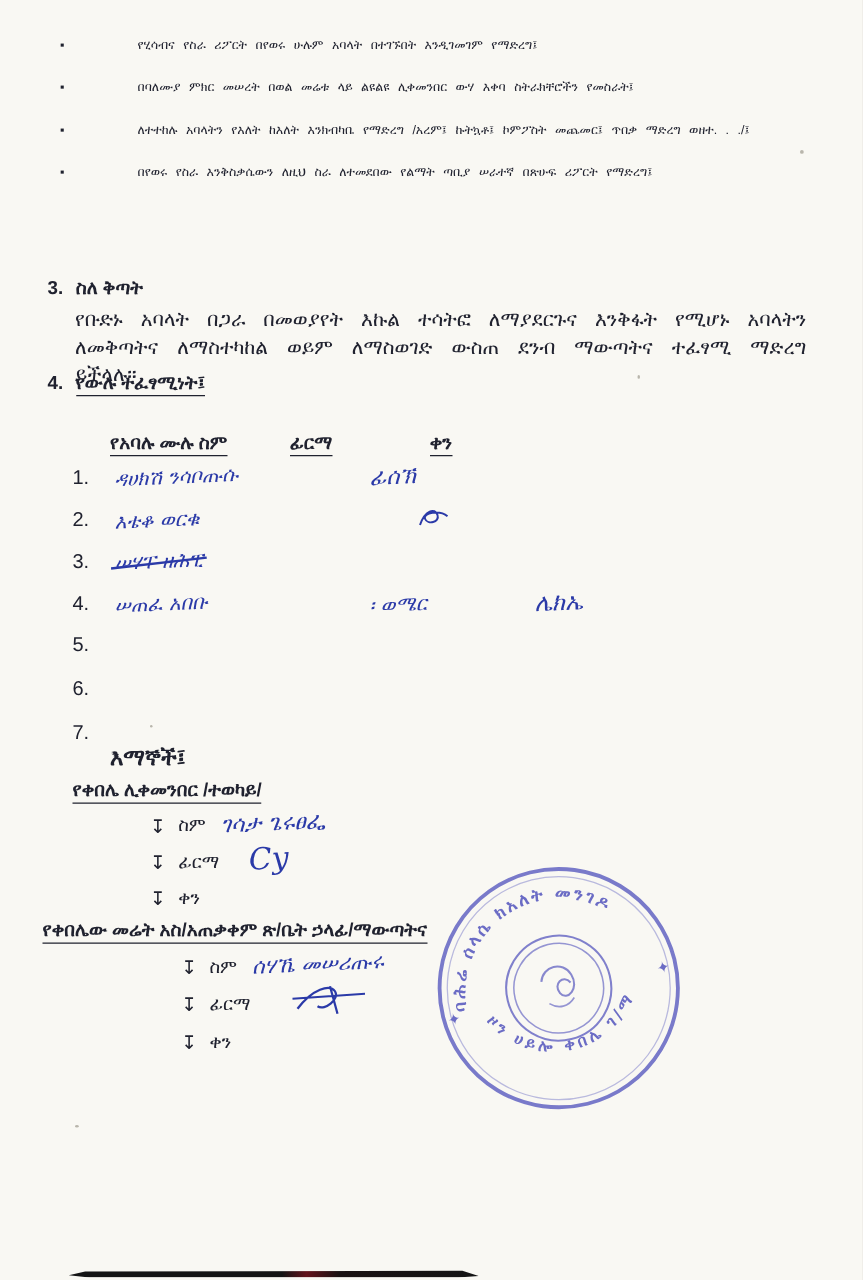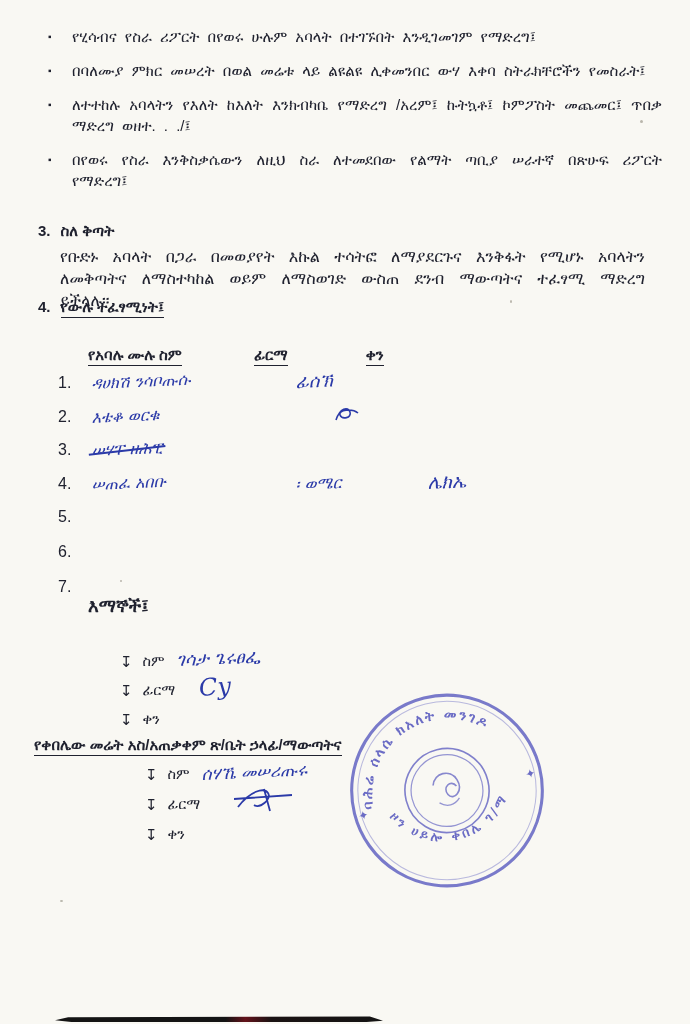--- a/index.html
+++ b/index.html
@@ -6,29 +6,29 @@
   .page{
     position:relative; width:690px; height:1024px; margin:0 auto;
     background:#f9f8f3; overflow:hidden;
     font-family:"Liberation Sans","DejaVu Sans",sans-serif;
     color:#20222f;
   }
   
   .bullets{position:absolute; left:48px; top:26px; width:614px;}
   .bullet-item{display:flex; gap:14px; margin-bottom:13px;}
   .bullet-marker{width:10px; font-size:10px; line-height:21px; flex:none;}
-  .bullet-text{flex:1; font-size:15px; line-height:21px; text-align:justify; word-spacing:4px;}
+  .bullet-text{flex:1; font-size:10px; line-height:21px; text-align:justify; word-spacing:4px;margin-left:38px;}
   
   .sec-head{position:absolute; left:38px; display:flex; gap:10px; font-weight:bold; font-size:15px;}
   .sec-title-underline{border-bottom:1.6px solid #20222f; padding-bottom:1px;}
   .sec-body{position:absolute; left:60px; width:585px; font-size:16px; line-height:22px; text-align:justify; word-spacing:4px;}
   
   .tbl-header{position:absolute; left:88px; top:346px; display:flex; font-weight:bold; font-size:15px;}
   .th{border-bottom:1.6px solid #20222f; padding-bottom:1px;}
-  .th-name{margin-right:72px;} .th-sig{margin-right:78px;}
+  .th-name{margin-right:50px;} .th-sig{margin-right:78px;}
   .tbl{position:absolute; left:58px; top:372px; width:560px;}
   .row{display:flex; align-items:flex-end; height:20px; margin-bottom:13.5px; position:relative;}
   .row.sp{margin-bottom:15px;}
   .row-num{width:32px; font-size:16px; line-height:18px; flex:none;}
   .cell{position:relative; flex:none;}
   .cell-name{width:170px; margin-right:34px;}
   .cell-sig{width:102px; margin-right:30px;}
   .cell-date{width:114px;}
   .dash{height:2px; background:repeating-linear-gradient(90deg,#24263a 0 7px,transparent 7px 11px);}
   .hw{
@@ -165,20 +165,21 @@
       <span class="row-num">7.</span>
       <span class="cell cell-name"><span class="dash"></span></span>
       <span class="cell cell-sig"><span class="dash"></span></span>
       <span class="cell cell-date"><span class="dash"></span></span>
     </div>
 
   </div>
 
   <div class="wit-heading">እማኞች፤</div>
 
+  <div class="wit-title" style="left:58px; top:624px;">የቀበሌ ሊቀመንበር /ተወካይ/</div>
 
   <div class="wit-row" style="left:120px; top:650px;">
     <span class="fbullet">↧</span>
     <span class="flabel">ስም</span>
     <span class="fdash" style="width:185px"><span class="dash"></span>
       <span class="hw" style="font-size:18px">ገሳታ ጌሩፀፌ</span></span>
   </div>
   <div class="wit-row" style="left:120px; top:679px;">
     <span class="fbullet">↧</span>
     <span class="flabel">ፊርማ</span>

